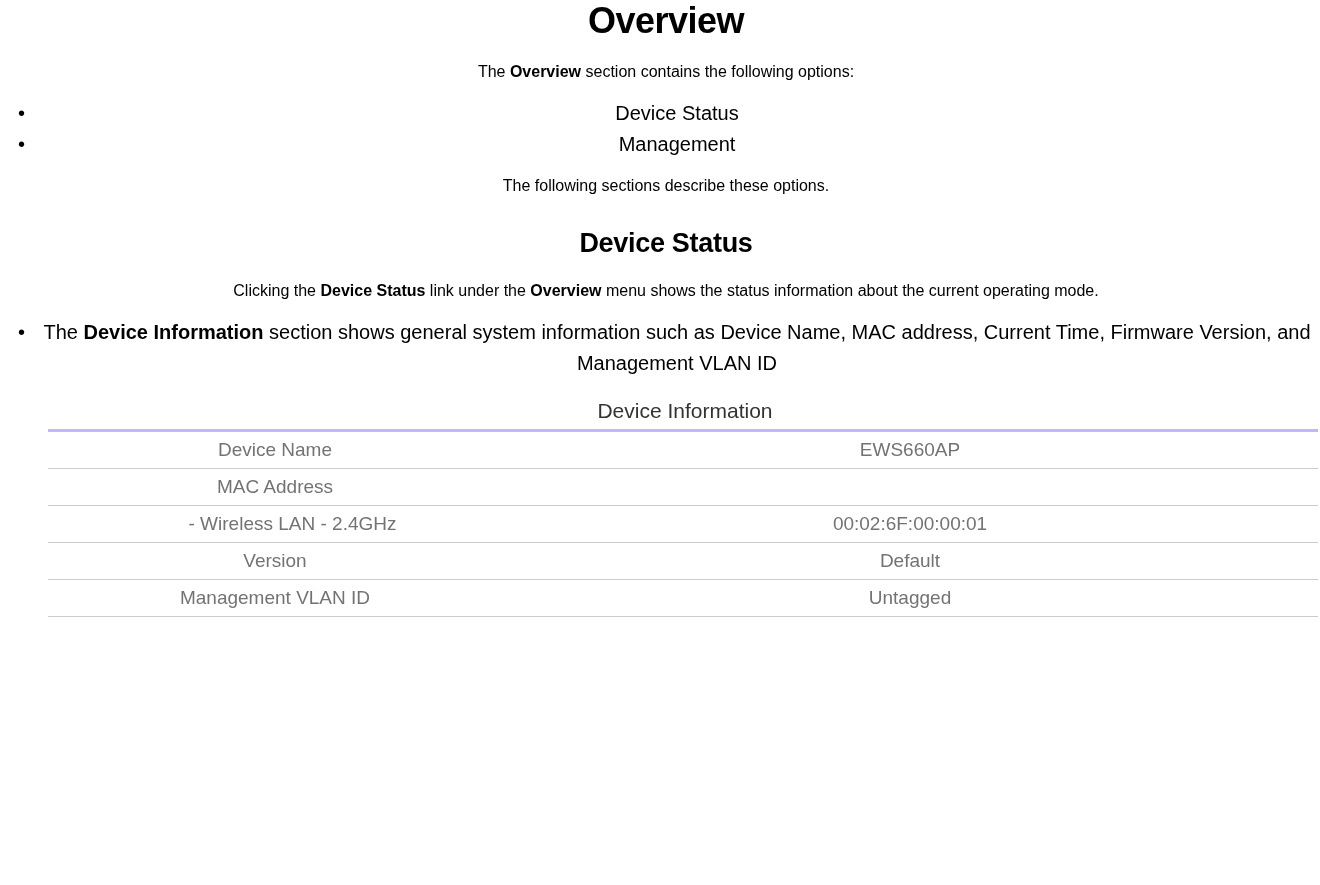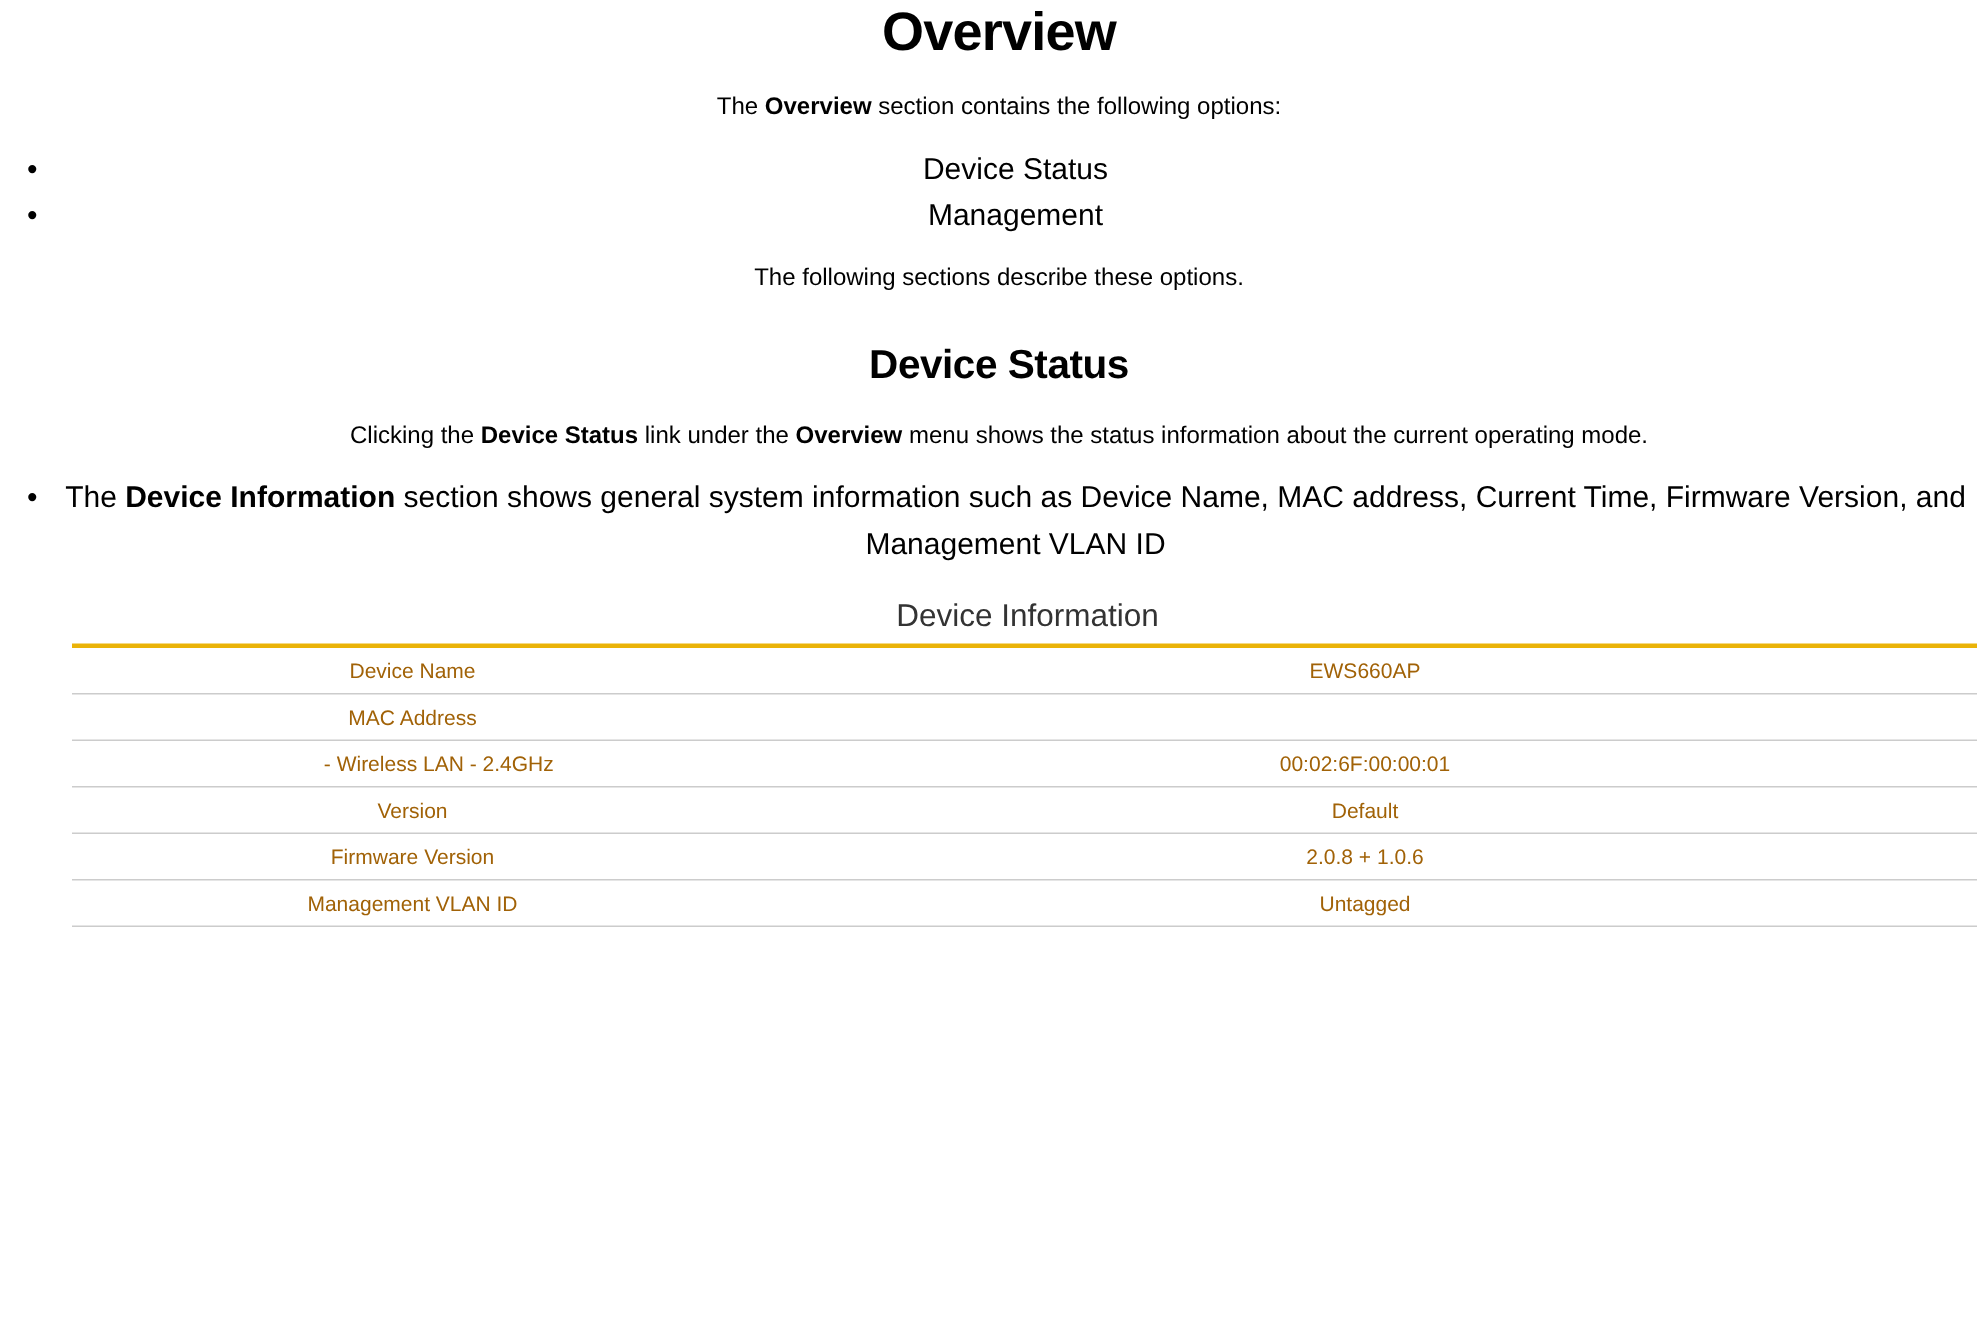--- a/index.html
+++ b/index.html
@@ -62,23 +62,23 @@
     font-family: Arial, sans-serif;
     font-size: 21px;
     color: #333;
     margin: 0 0 6px 4px;
     font-weight: 400;
   }
   .info-table {
     width: 100%;
     border-collapse: collapse;
     font-family: Arial, sans-serif;
-    font-size: 14px;
-    color: #a16207;
-    border-top: 3px solid #eab308;
+    font-size: 19px;
+    color: #737373;
+    border-top: 3px solid #c4b5fd;
   }
   .info-table td {
     border-bottom: 1px solid #ccc;
     padding: 7px 6px 7px 10px;
     vertical-align: middle;
   }
   .info-table td:first-child {
     width: 450px;
   }
   .info-table td.indent {
@@ -128,23 +128,19 @@
           </tr>
           <tr>
             <td class="indent">- Wireless LAN - 2.4GHz</td>
             <td>00:02:6F:00:00:01</td>
           </tr>
           <tr>
             <td>Version</td>
             <td>Default</td>
           </tr>
           <tr>
-            <td>Firmware Version</td>
-            <td>2.0.8 + 1.0.6</td>
-          </tr>
-          <tr>
             <td>Management VLAN ID</td>
             <td>Untagged</td>
           </tr>
         </tbody>
     </table>
   </div>
 </div>
 
 </body></html>

